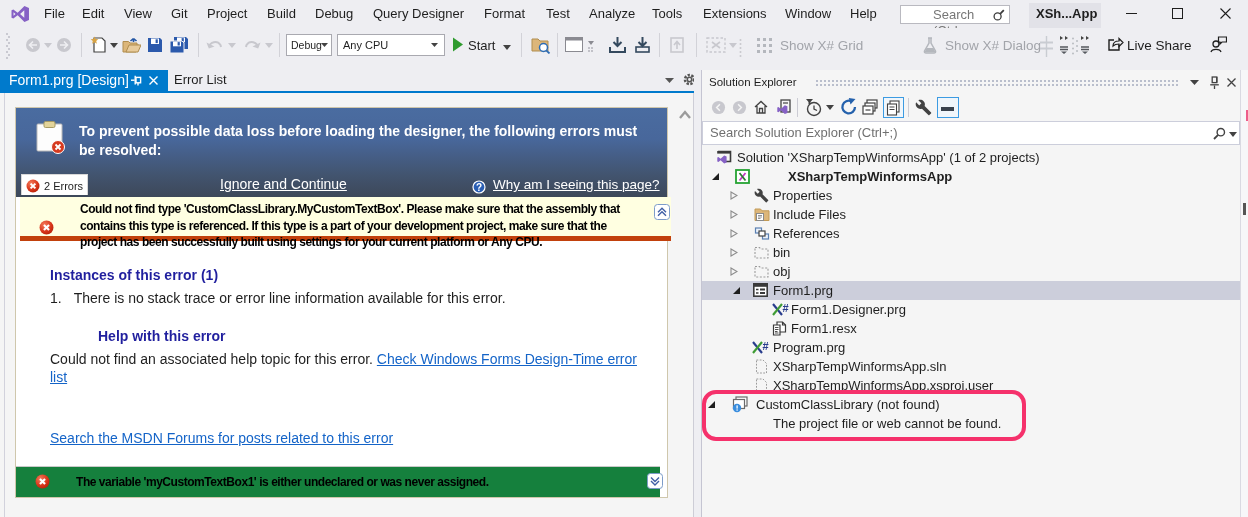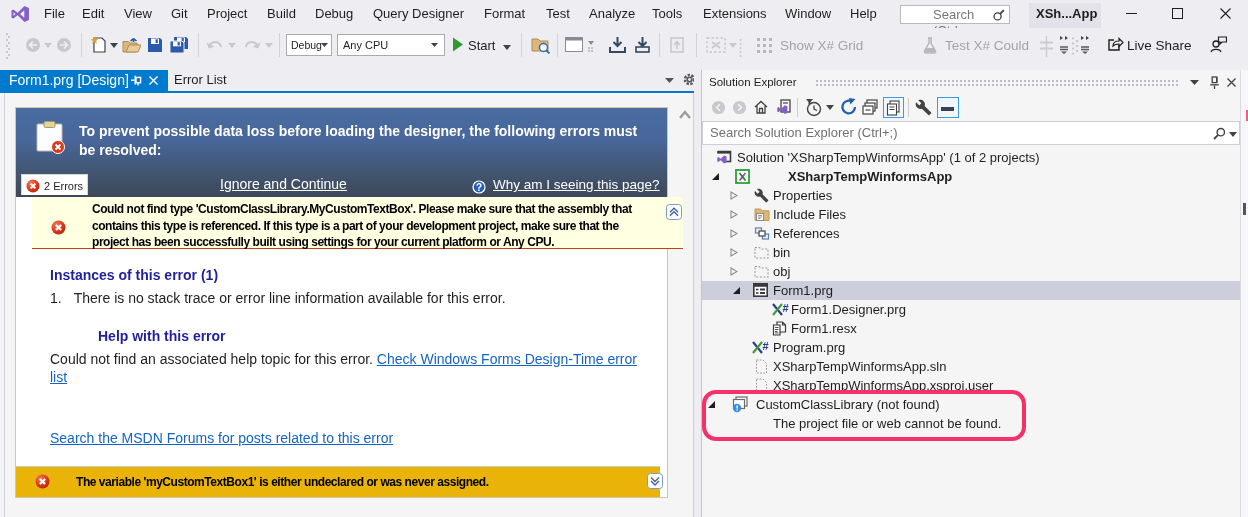--- a/index.html
+++ b/index.html
@@ -221,21 +221,21 @@
         <rect x="6" y="12" width="3" height="3"></rect>
         <rect x="12" y="12" width="3" height="3"></rect>
     </g>
   </svg>
   <span class="abs" style="left:780px;top:0;height:42px;line-height:36px;font-size:13.5px;color:#A2A4AA;">Show X# Grid</span>
 
   <svg class="abs" style="left:922px;top:9px" width="16" height="17" viewBox="0 0 16 17">
     <path d="M6 1 L10 1 M7 1 L7 6 L2.5 14 C2 15.3 3 16 4 16 L12 16 C13 16 14 15.3 13.5 14 L9 6 L9 1" fill="none" stroke="#B4B7BD" stroke-width="1.5"></path>
     <path d="M4.5 11 L11.5 11 L13 14.2 C13.3 15 13 15.3 12.2 15.3 L3.8 15.3 C3 15.3 2.7 15 3 14.2 Z" fill="#B4B7BD"></path>
   </svg>
-  <span class="abs" style="left:945px;top:0;height:42px;line-height:36px;font-size:13.5px;color:#A2A4AA;">Test X# Could</span>
+  <span class="abs" style="left:945px;top:0;height:42px;line-height:36px;font-size:13.5px;color:#A2A4AA;">Show X# Dialog</span>
 
   <svg class="abs" style="left:1040px;top:8px" width="13" height="21" viewBox="0 0 13 21">
     <path d="M6.5 0 L6.5 21" stroke="#C9CCD2" stroke-width="1.4"></path>
     <path d="M0 6.5 L13 6.5 M0 12.5 L13 12.5" stroke="#C9CCD2" stroke-width="1.8"></path>
   </svg>
   <svg class="abs" style="left:1060px;top:8px" width="8" height="18" viewBox="0 0 8 18">
     <path d="M0 0 L3 2 L0 4 Z M5 0 L8 2 L5 4 Z" fill="#424242"></path>
     <path d="M0 11 L8 11 M0 13.5 L8 13.5" stroke="#55585E" stroke-width="1.3"></path>
     <path d="M1 15.5 L7 15.5 L4 18 Z" fill="#55585E"></path>
   </svg>
@@ -328,21 +328,21 @@
         <span class="abs" style="left:22px;top:0;height:22px;line-height:22px;font-size:11px;color:#1E1E1E;">2 Errors</span>
       </div>
       <span class="abs" style="left:204px;top:68px;font-size:14px;color:#fff;text-decoration:underline;">Ignore and Continue</span>
       <svg class="abs" style="left:456px;top:72px" width="14" height="14" viewBox="0 0 14 14">
         <circle cx="7" cy="7" r="6" fill="#2B5FB4" stroke="#fff" stroke-width="1.2"></circle>
         <text x="7" y="10.5" font-size="10" font-weight="bold" fill="#fff" text-anchor="middle" font-family="Liberation Sans">?</text>
       </svg>
       <span class="abs" style="left:477px;top:69px;font-size:13.5px;color:#fff;text-decoration:underline;text-align:center;">Why am I seeing this page?</span>
     </div>
 
-    <div class="abs" id="ybar1" style="left:16px;top:89px;width:651px;height:52px;background:#FFFFE1;border-bottom:1px solid #c2410c;box-sizing:border-box;">
+    <div class="abs" id="ybar1" style="left:4px;top:89px;width:651px;height:44px;background:#FFFFE1;border-bottom:5px solid #c2410c;box-sizing:border-box;">
       <svg class="abs" style="left:19px;top:23px" width="15" height="15" viewBox="0 0 14 14">
         <defs>
             <radialGradient id="rg2" cx="0.35" cy="0.3" r="0.9">
               <stop offset="0" stop-color="#F47B5B"></stop>
               <stop offset="0.55" stop-color="#D8351A"></stop>
               <stop offset="1" stop-color="#A81800"></stop>
             </radialGradient>
           </defs>
         <circle cx="7" cy="7" r="6.5" fill="url(#rg2)"></circle>
         <path d="M4.6 4.6 L9.4 9.4 M9.4 4.6 L4.6 9.4" stroke="#fff" stroke-width="2"></path>
@@ -355,21 +355,21 @@
     </div>
 
     <div class="abs" style="left:0;top:141px;width:651px;height:218px;background:#fff;">
       <div class="abs" style="left:34px;top:18px;font-size:14px;font-weight:bold;color:#201F9E;">Instances of this error (1)</div>
       <div class="abs" style="left:34px;top:41px;font-size:14px;color:#1E1E1E;">1.<span style="padding-left:12px;">There is no stack trace or error line information available for this error.</span></div>
       <div class="abs" style="left:34px;top:79px;font-size:14px;font-weight:bold;color:#201F9E;margin-left:48px;">Help with this error</div>
       <div class="abs" style="left:34px;top:102px;white-space:nowrap;font-size:14px;color:#1E1E1E;line-height:17.5px;">Could not find an associated help topic for this error. <span style="color:#1464C8;text-decoration:underline;">Check Windows Forms Design-Time error</span><br><span style="color:#1464C8;text-decoration:underline;">list</span></div>
       <div class="abs" style="left:34px;top:181px;font-size:14px;color:#1464C8;text-decoration:underline;">Search the MSDN Forums for posts related to this error</div>
     </div>
 
-    <div class="abs" id="ybar2" style="left:0;top:358px;width:644px;height:31px;background:#eab308;border-top:1px solid #C9C9C9;box-sizing:border-box;">
+    <div class="abs" id="ybar2" style="left:0;top:358px;width:644px;height:31px;background:#15803d;border-top:1px solid #C9C9C9;box-sizing:border-box;">
       <svg class="abs" style="left:19px;top:7px" width="15" height="15" viewBox="0 0 14 14">
         <circle cx="7" cy="7" r="6.5" fill="url(#rg2)"></circle>
         <path d="M4.6 4.6 L9.4 9.4 M9.4 4.6 L4.6 9.4" stroke="#fff" stroke-width="2"></path>
       </svg>
       <div class="abs" style="left:60px;top:0;height:30px;line-height:30px;font-size:12px;font-weight:bold;color:#000;letter-spacing:-0.45px;">The variable 'myCustomTextBox1' is either undeclared or was never assigned.</div>
       <svg class="abs" style="left:631px;top:6px" width="16" height="16" viewBox="0 0 16 16">
         <rect x="0.5" y="0.5" width="15" height="15" rx="3" fill="#fff" stroke="#7D9CC9" stroke-width="1"></rect>
         <path d="M4 4 L8 8 L12 4 M4 7.5 L8 11.5 L12 7.5" transform="translate(0,0.5)" fill="none" stroke="#3F5FA5" stroke-width="1.4"></path>
       </svg>
     </div>

